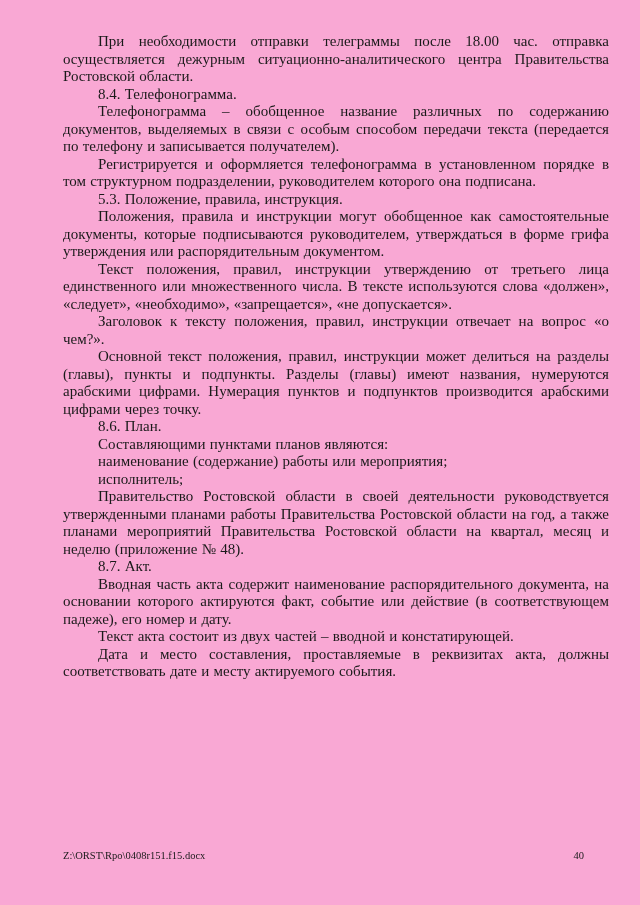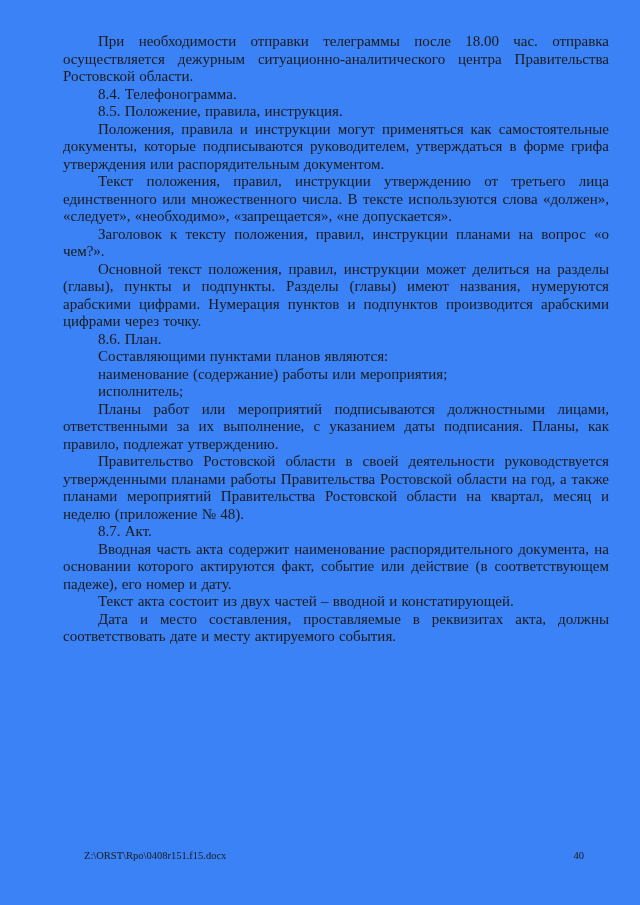--- a/index.html
+++ b/index.html
@@ -30,47 +30,47 @@
     padding: 0;
     text-indent: 35px;
     word-spacing: 0.5px;
   }
   .footer-path {
     position: absolute;
     left: 63px;
     top: 849px;
     font-size: 10.5px;
     line-height: 13px;
-    margin-left: 21px;
   }
   .footer-page {
     position: absolute;
     right: 56px;
     top: 849px;
     font-size: 10.5px;
     line-height: 13px;
   }
 </style>
 </head>
 <body>
 
-<div class="page" style="background: #3b82f6; color: rgb(26, 26, 26);">
+<div class="page" style="background: #f9a8d4; color: rgb(26, 26, 26);">
   <div class="content">
       <p class="block">При необходимости отправки телеграммы после 18.00 час. отправка осуществляется дежурным ситуационно-аналитического центра Правительства Ростовской области.</p>
       <p class="block">8.4. Телефонограмма.</p>
-      <p class="block">8.5. Положение, правила, инструкция.</p>
-      <p class="block">Положения, правила и инструкции могут применяться как самостоятельные документы, которые подписываются руководителем, утверждаться в форме грифа утверждения или распорядительным документом.</p>
+      <p class="block">Телефонограмма – обобщенное название различных по содержанию документов, выделяемых в связи с особым способом передачи текста (передается по телефону и записывается получателем).</p>
+      <p class="block">Регистрируется и оформляется телефонограмма в установленном порядке в том структурном подразделении, руководителем которого она подписана.</p>
+      <p class="block">5.3. Положение, правила, инструкция.</p>
+      <p class="block">Положения, правила и инструкции могут обобщенное как самостоятельные документы, которые подписываются руководителем, утверждаться в форме грифа утверждения или распорядительным документом.</p>
       <p class="block">Текст положения, правил, инструкции утверждению от третьего лица единственного или множественного числа. В тексте используются слова «должен», «следует», «необходимо», «запрещается», «не допускается».</p>
-      <p class="block">Заголовок к тексту положения, правил, инструкции планами на вопрос «о чем?».</p>
+      <p class="block">Заголовок к тексту положения, правил, инструкции отвечает на вопрос «о чем?».</p>
       <p class="block">Основной текст положения, правил, инструкции может делиться на разделы (главы), пункты и подпункты. Разделы (главы) имеют названия, нумеруются арабскими цифрами. Нумерация пунктов и подпунктов производится арабскими цифрами через точку.</p>
       <p class="block">8.6. План.</p>
       <p class="block">Составляющими пунктами планов являются:</p>
       <p class="block">наименование (содержание) работы или мероприятия;</p>
       <p class="block">исполнитель;</p>
-      <p class="block">Планы работ или мероприятий подписываются должностными лицами, ответственными за их выполнение, с указанием даты подписания. Планы, как правило, подлежат утверждению.</p>
       <p class="block">Правительство Ростовской области в своей деятельности руководствуется утвержденными планами работы Правительства Ростовской области на год, а также планами мероприятий Правительства Ростовской области на квартал, месяц и неделю (приложение № 48).</p>
       <p class="block">8.7. Акт.</p>
       <p class="block">Вводная часть акта содержит наименование распорядительного документа, на основании которого актируются факт, событие или действие (в соответствующем падеже), его номер и дату.</p>
       <p class="block">Текст акта состоит из двух частей – вводной и констатирующей.</p>
       <p class="block">Дата и место составления, проставляемые в реквизитах акта, должны соответствовать дате и месту актируемого события.</p>
     </div>
   <div class="footer-path">Z:\ORST\Rpo\0408r151.f15.docx</div>
   <div class="footer-page">40</div>
 </div>
 

